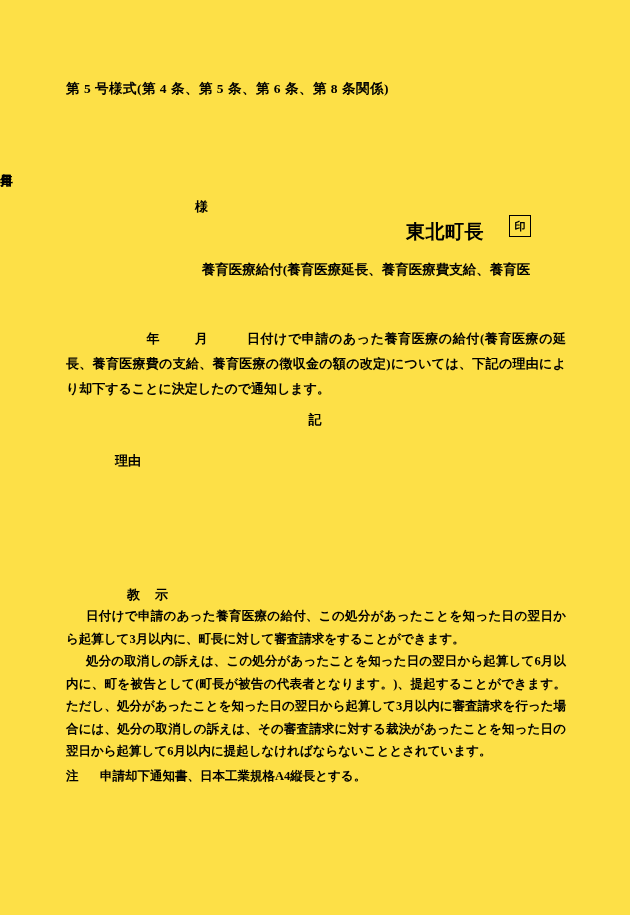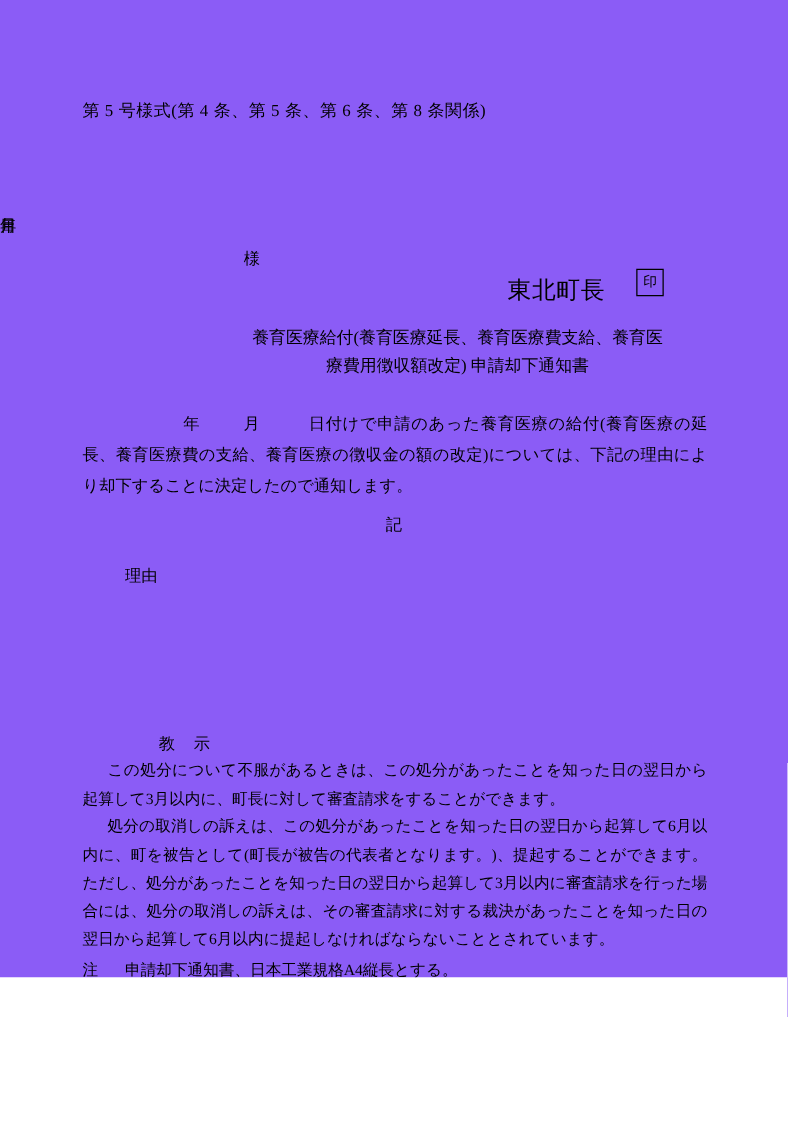--- a/index.html
+++ b/index.html
@@ -7,24 +7,25 @@
     padding: 0;
     background: #ffffff;
   }
   body {
     font-family: "Liberation Serif", "DejaVu Serif", serif;
     color: #000000;
   }
   .page {
     position: relative;
     width: 630px;
-    height: 782px;
+    height: 915px;
     box-sizing: border-box;
-    background: #8b5cf6;
+    background: #fde047;
     overflow: hidden;
+    font-weight: bold;
   }
   .form-no {
     position: absolute;
     left: 66px;
     top: 80px;
     font-size: 13.5px;
     letter-spacing: 0.5px;
     white-space: nowrap;
   }
   .row-abs {
@@ -86,21 +87,21 @@
   .ki {
     position: absolute;
     left: 0;
     top: 411px;
     width: 630px;
     text-align: center;
     font-size: 13px;
   }
   .riyuu {
     position: absolute;
-    left: 100px;
+    left: 115px;
     top: 452px;
     font-size: 13px;
   }
   .kyouji {
     position: absolute;
     left: 127px;
     top: 586px;
     font-size: 13px;
     letter-spacing: 1px;
     text-align: right;
@@ -142,35 +143,34 @@
   <div class="row-abs date-line mo" style="top:172px;">月</div>
   <div class="row-abs date-line dy" style="top:172px;">日</div>
 
   <div class="sama">様</div>
 
   <div class="issuer">東北町長</div>
   <div class="seal">印</div>
 
   <div class="title-block">
     <div>養育医療給付(養育医療延長、養育医療費支給、養育医</div>
-    <div>療費用徴収額改定) 申請却下通知書</div>
   </div>
 
   <div class="body-para">
     <span class="indent"></span><span>年</span><span class="gap-s"></span><span>月</span><span class="gap-m"></span><span>日付けで申請のあった養育医療の給付(養育医療の延長、養育医療費</span><span>の支給、養育医療の徴収金の額の改定)については、下記の理由により却下することに決定したので通知します。</span>
   </div>
 
   <div class="ki">記</div>
 
   <div class="riyuu">理由</div>
 
   <div class="kyouji">教　示</div>
 
   <div class="notice-block">
-    <p>この処分について不服があるときは、この処分があったことを知った日の翌日から起算して3月以内に、町長に対して審査請求をすることができます。</p>
+    <p>日付けで申請のあった養育医療の給付、この処分があったことを知った日の翌日から起算して3月以内に、町長に対して審査請求をすることができます。</p>
     <p>処分の取消しの訴えは、この処分があったことを知った日の翌日から起算して6月以内に、町を被告として(町長が被告の代表者となります。)、提起することができます。ただし、処分があったことを知った日の翌日から起算して3月以内に審査請求を行った場合には、処分の取消しの訴えは、その審査請求に対する裁決があったことを知った日の翌日から起算して6月以内に提起しなければならないこととされています。</p>
   </div>
 
   <div class="footnote">
     <span class="fn-label">注</span><span>申請却下通知書、日本工業規格A4縦長とする。</span>
   </div>
 
 </div>
 
 </body></html>

